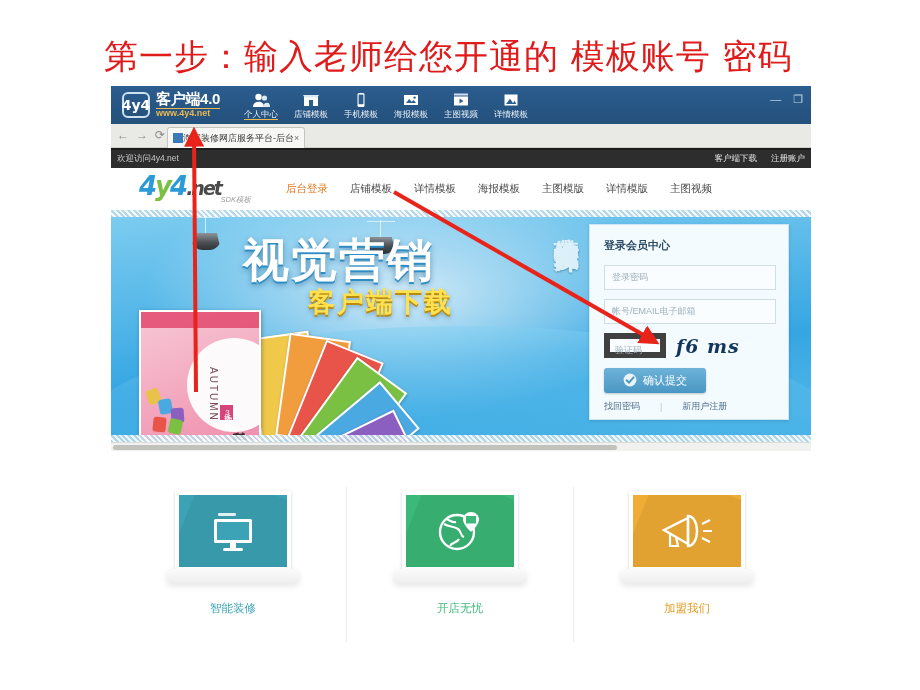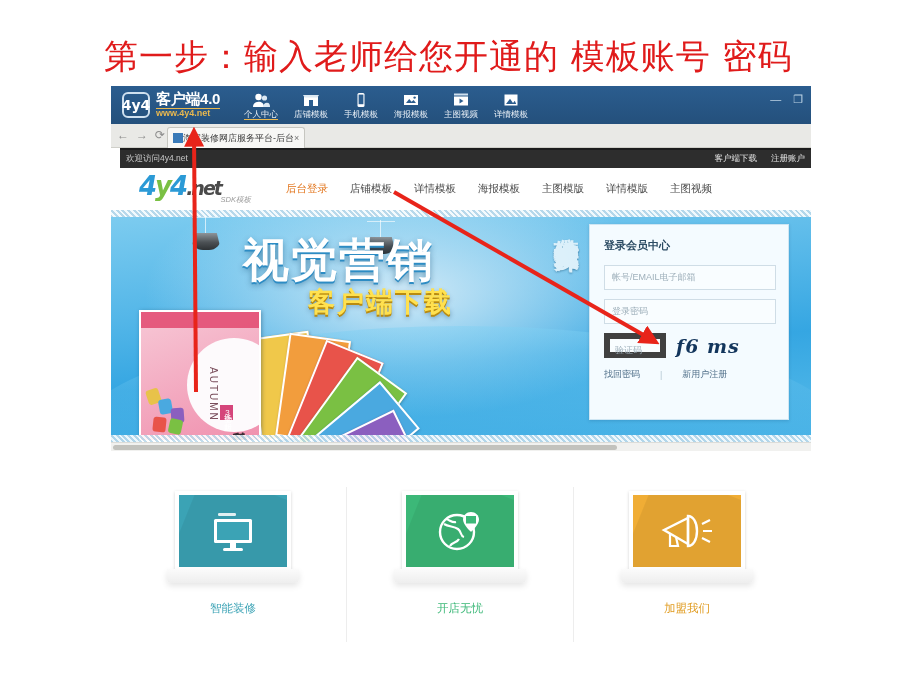--- a/index.html
+++ b/index.html
@@ -70,21 +70,21 @@
     max-width: 215px;
   }
   .tab .favicon { width: 10px; height: 10px; background: #3a7ab8; flex: 0 0 auto; }
   .tab .ttl { font-size: 9px; color: #3a3a3a; white-space: nowrap; overflow: hidden; }
   .tab .tx { font-size: 9px; color: #777; cursor: pointer; }
 
   
   .welcome-bar {
     height: 20px; background: #2d2d2d;
     display: flex; align-items: center; justify-content: space-between;
-    padding: 0 6px; border-top: 2px solid #1c1c1c; margin-left: 9px;
+    padding: 0 6px; border-top: 2px solid #1c1c1c;
   }
   .welcome-bar .wl { color: #c9c9c9; font-size: 8.5px; }
   .welcome-bar .wr { display: flex; gap: 14px; }
   .welcome-bar .wr span { color: #e4e4e4; font-size: 8.5px; cursor: pointer; }
 
   
   .site-header { height: 42px; background: #ffffff; display: flex; align-items: center; position: relative; }
   .site-logo { margin-left: 28px; position: relative; width: 112px; height: 30px; }
   .site-logo .sl-main {
     font-family: "DejaVu Sans", sans-serif; font-weight: bold; font-style: italic;
@@ -413,25 +413,34 @@
           <i style="background:#e8c24a; left:2px;  bottom:30px; transform:rotate(-18deg);"></i>
           <i style="background:#4aa9e0; left:14px; bottom:20px; transform:rotate(-10deg);"></i>
           <i style="background:#8b5fbf; left:26px; bottom:11px; transform:rotate(-4deg);"></i>
           <i style="background:#e8534a; left:8px;  bottom:2px;  transform:rotate(6deg);"></i>
           <i style="background:#7ac043; left:24px; bottom:0px;  transform:rotate(12deg);"></i>
         </div>
       </div>
 
       <div class="login-panel">
         <h4>登录会员中心</h4>
+        <div class="lp-field">登录密码</div>
         <div class="lp-field">帐号/EMAIL电子邮箱</div>
-        <div class="lp-field">登录密码</div>
         <div class="lp-row">
           <div class="lp-captcha-input">验证码</div>
           <div class="lp-captcha-img">f6 ms</div>
+        </div>
+        <div class="lp-submit">
+          <span>
+            <svg width="14" height="14" viewBox="0 0 14 14">
+                <circle cx="7" cy="7" r="6.4" fill="#eaf5fb"></circle>
+                <path d="M3.6 7.2 L6 9.6 L10.6 4.4" stroke="#4a97c4" stroke-width="2" fill="none" stroke-linecap="round"></path>
+              </svg>
+          </span>
+          <span>确认提交</span>
         </div>
         <div class="lp-links">
           <a>找回密码</a>
           <span class="sep">|</span>
           <a>新用户注册</a>
         </div>
       </div>
 
       <div class="hero-hatch bottom"></div>
     </div>

